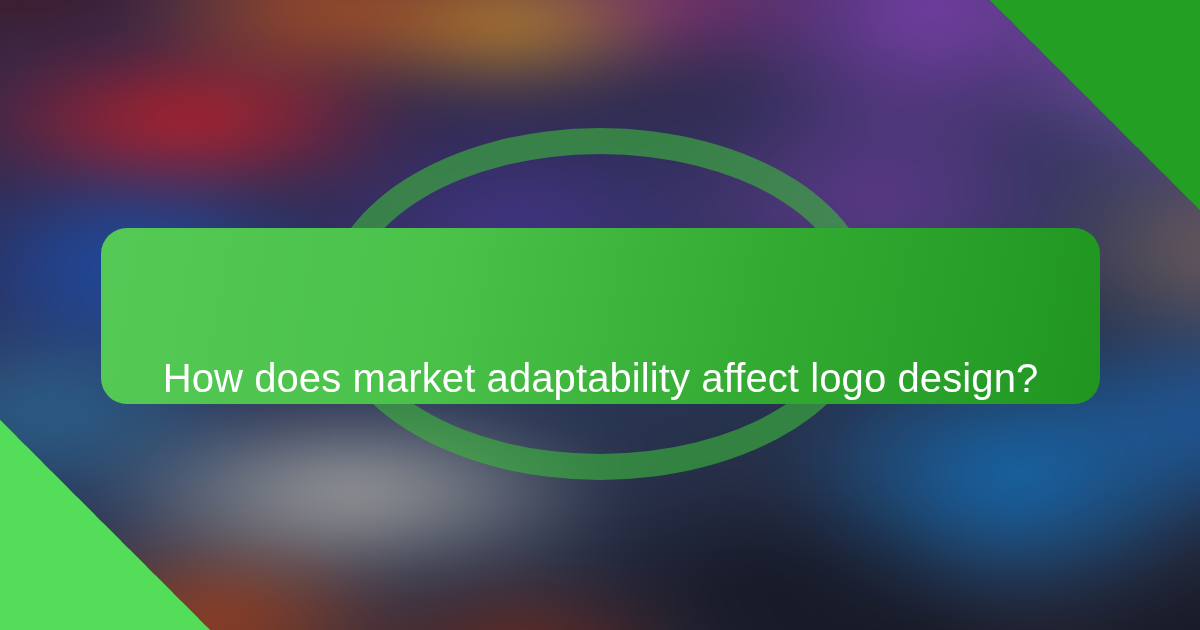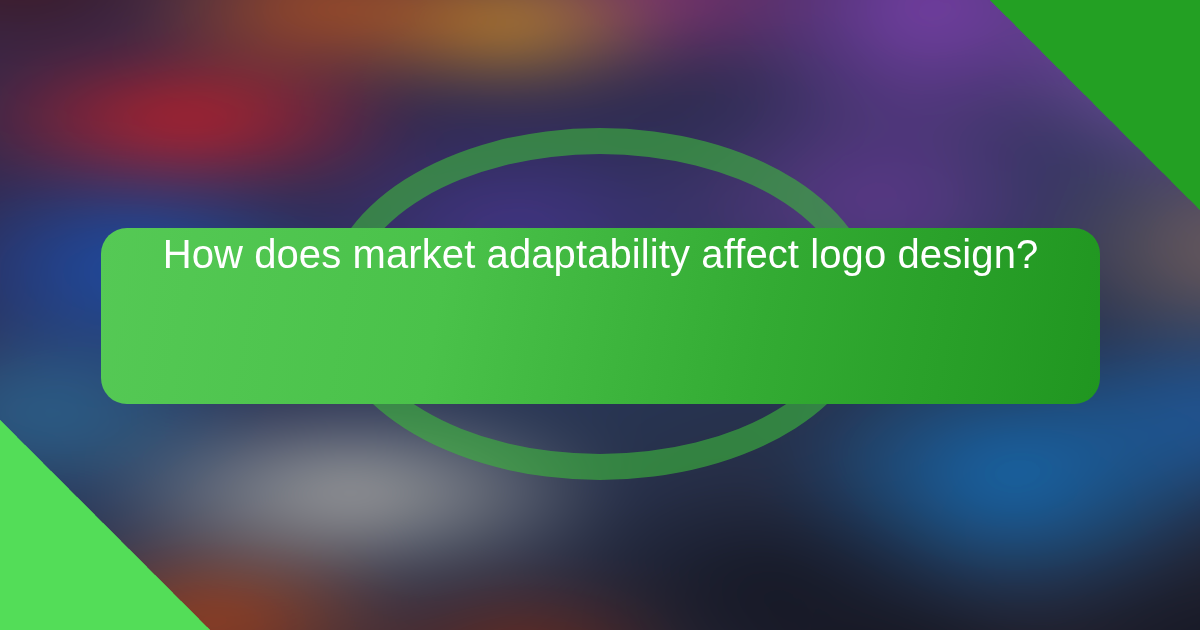--- a/index.html
+++ b/index.html
@@ -95,21 +95,21 @@
   }
 
   
   #title-card {
     position:absolute;
     left:101px; top:228px;
     width:999px; height:176px;
     border-radius:26px;
     background:linear-gradient(100deg, #55c955 0%, #4ac24a 34%, #33ab33 66%, #209620 100%);
     display:flex;
-    align-items:flex-start;
+    align-items:flex-end;
     justify-content:center;
     padding:0 54px;
   }
 
   #title-text {
     color:#ffffff;
     font-family:"Liberation Sans", sans-serif;
     font-size:40px;
     font-weight:400;
     line-height:1.3;

